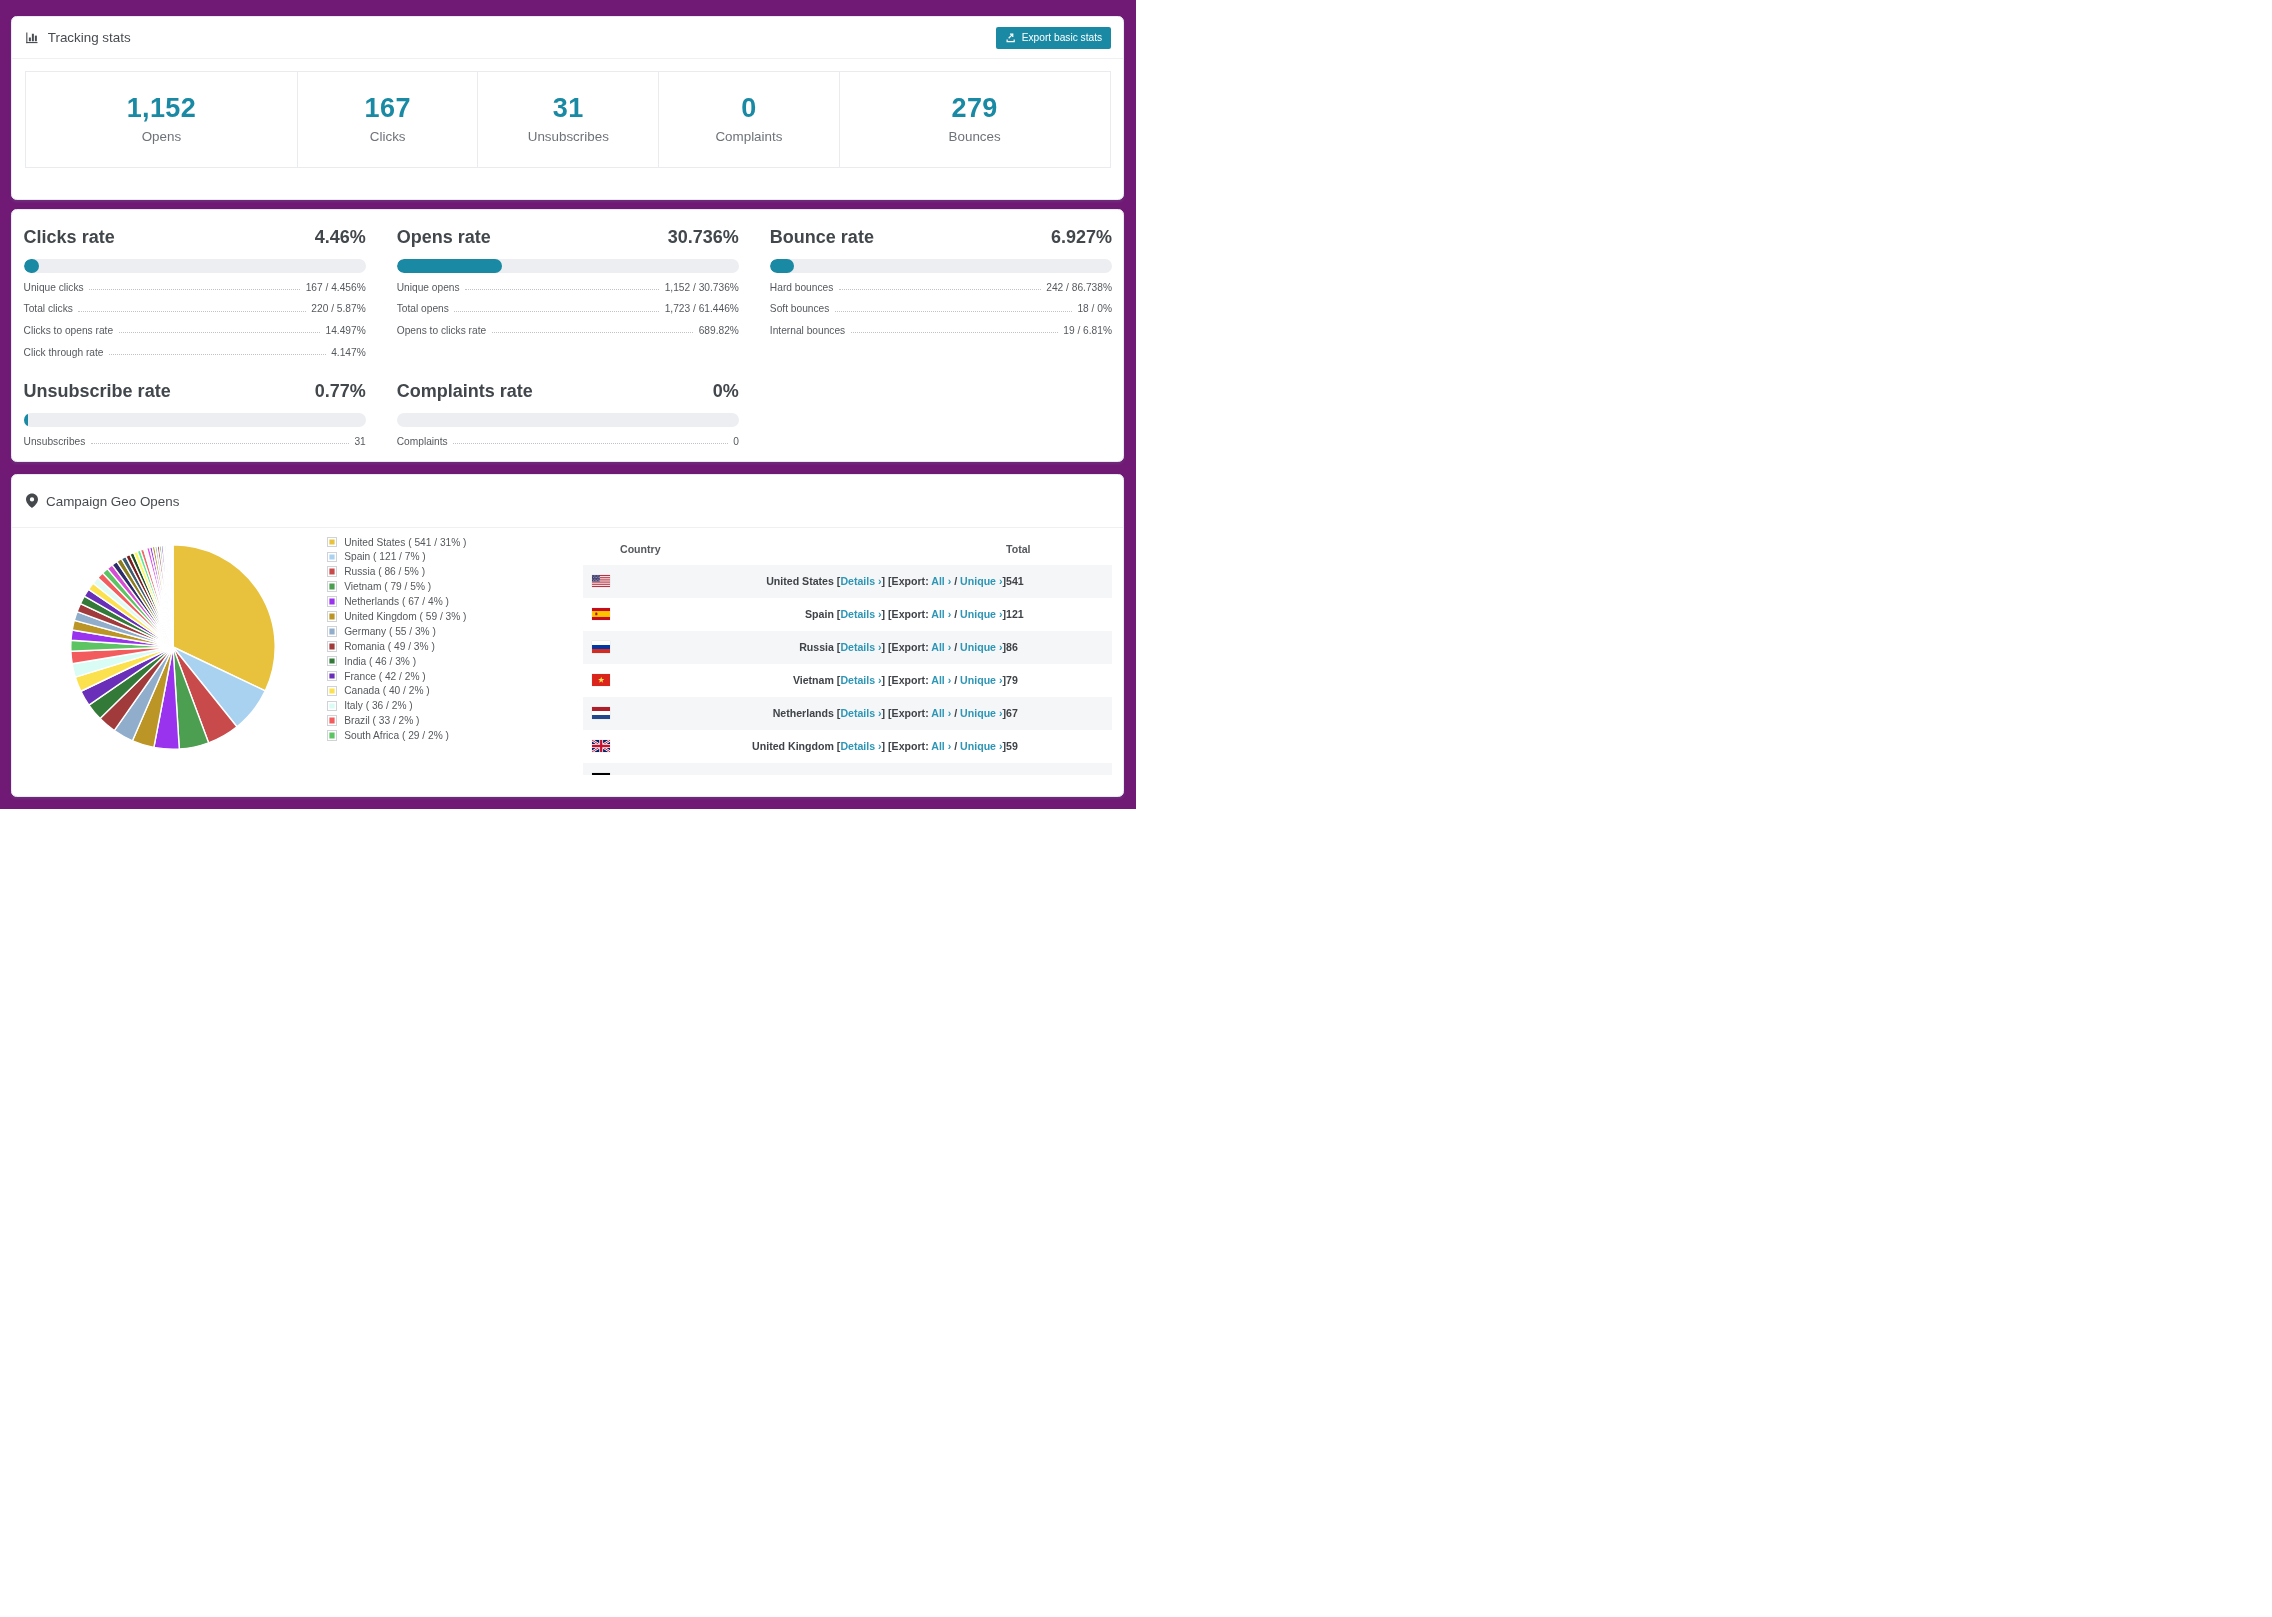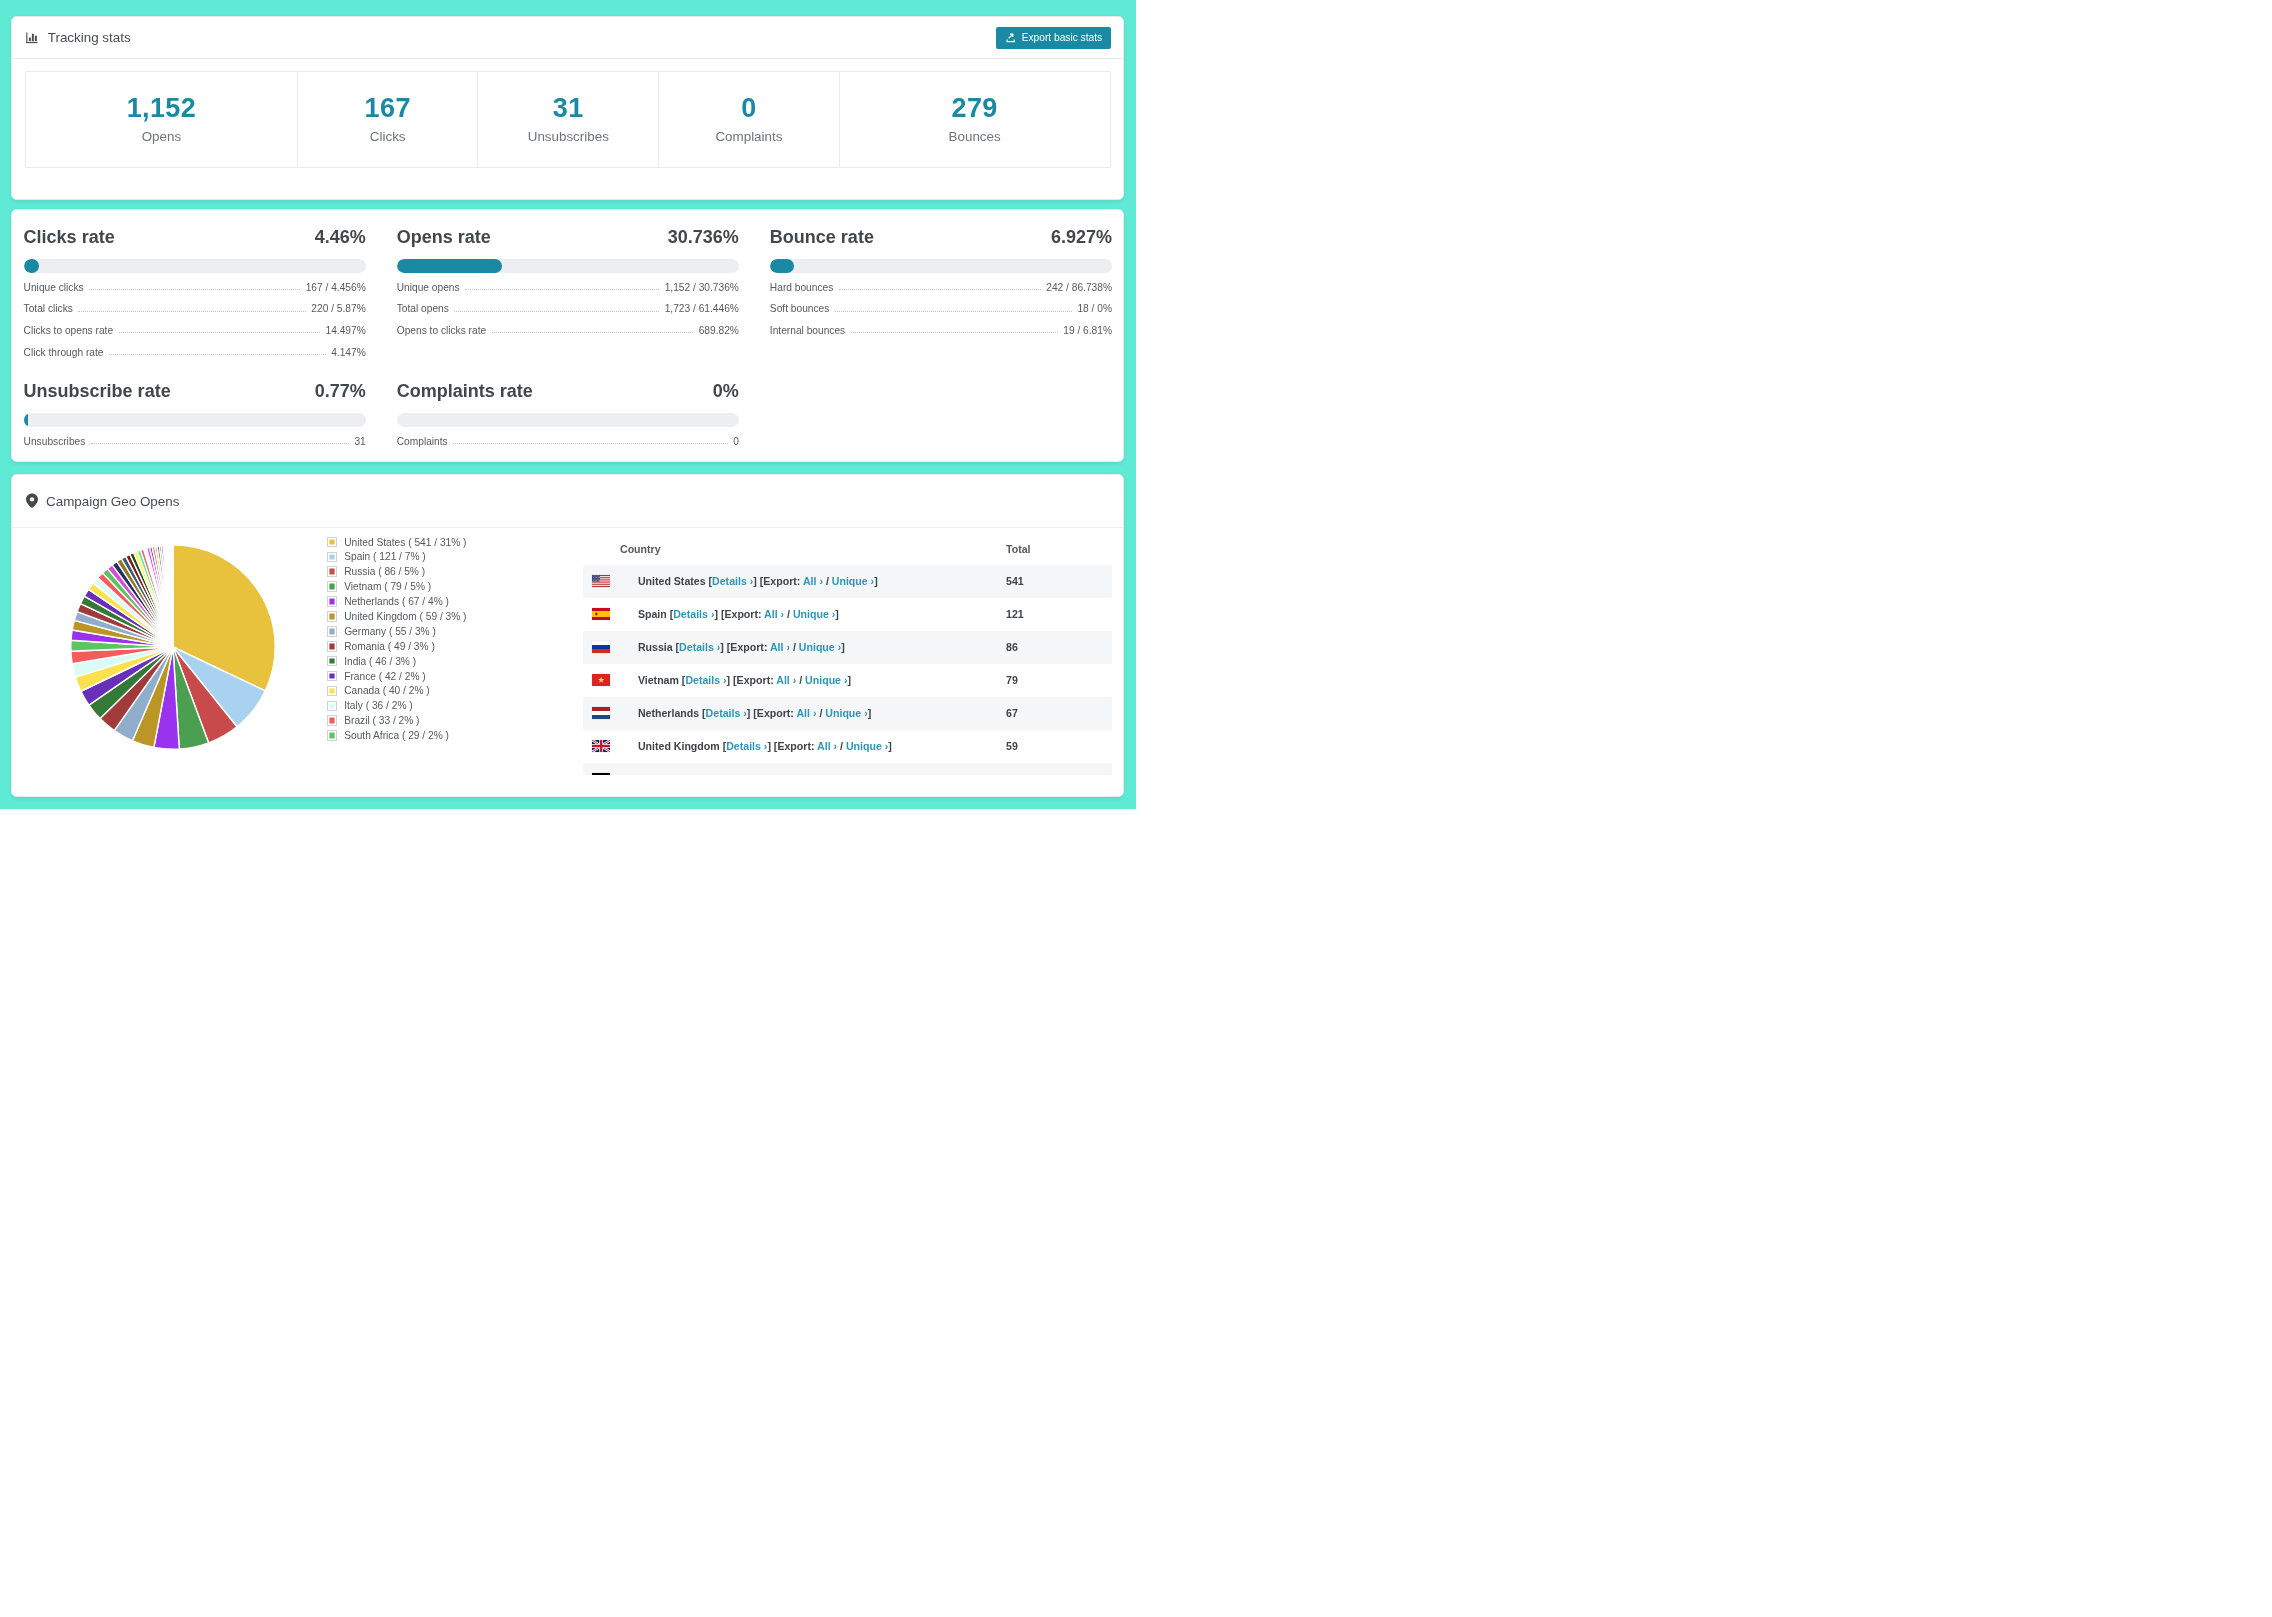--- a/index.html
+++ b/index.html
@@ -1,16 +1,16 @@
 <!DOCTYPE html>
 <html style="font-size:11.3px"><head>
 <meta charset="utf-8">
 <style>
   html,body{margin:0;padding:0;}
-  .page{position:relative;width:1136px;height:809px;background:#5eead4;overflow:hidden;
+  .page{position:relative;width:1136px;height:809px;background:#701a75;overflow:hidden;
         font-family:"Liberation Sans",sans-serif;color:#55595e;}
   .card{position:absolute;left:11.3px;width:1113px;background:#fff;border:0.7px solid #e7eaef;
         border-radius:5.6px;box-shadow:0 1.4px 2.8px rgba(110,125,150,.18);box-sizing:border-box;}
   #card-tracking{top:16px;height:184px;}
   #card-rates{top:209px;height:253px;}
   #card-geo{top:474px;height:323px;overflow:hidden;}
 
   .card-head{display:flex;justify-content:space-between;align-items:center;
              height:41px;padding:0 12.7px;border-bottom:0.7px solid #eef0f2;}
   .card-head3{display:flex;align-items:center;height:52px;padding:0 14px;border-bottom:0.7px solid #eef0f2;}
@@ -47,21 +47,21 @@
   .legend-item{display:flex;align-items:center;margin-bottom:3.9px;font-size:10.2px;color:#54585c;cursor:pointer;}
   .swatch{width:10.6px;height:10.6px;margin-right:7px;border:0.7px solid #cfd3d7;
           box-shadow:inset 0 0 0 1.4px #fff;box-sizing:border-box;flex:none;}
   .table-col{width:529px;margin-left:auto;margin-top:5.6px;height:241px;overflow:hidden;font-weight:bold;}
   .geo-thead{display:flex;align-items:center;height:31px;font-size:10.6px;color:#55595e;}
   .th-country{flex:1;padding-left:37px;}
   .th-total{width:106px;}
   .geo-row{display:flex;align-items:center;height:33px;font-size:10.6px;color:#3f4348;box-sizing:border-box;}
   .geo-row.striped{background:#f5f6f7;}
   .flagbox{width:18.4px;height:12px;margin-left:8.5px;flex:none;box-shadow:0 0 0.7px rgba(0,0,0,.45);line-height:0;}
-  .c-cell{flex:1;padding-left:28px;white-space:nowrap;}
+  .c-cell{flex:1;padding-left:28px;white-space:nowrap;text-align:right;}
   .t-cell{width:106px;}
   .lnk{color:#2d96b6;text-decoration:none;cursor:pointer;}
 </style>
 </head>
 <body>
 
 <div class="page">
 
   <div class="card" id="card-tracking">
     <div class="card-head">

